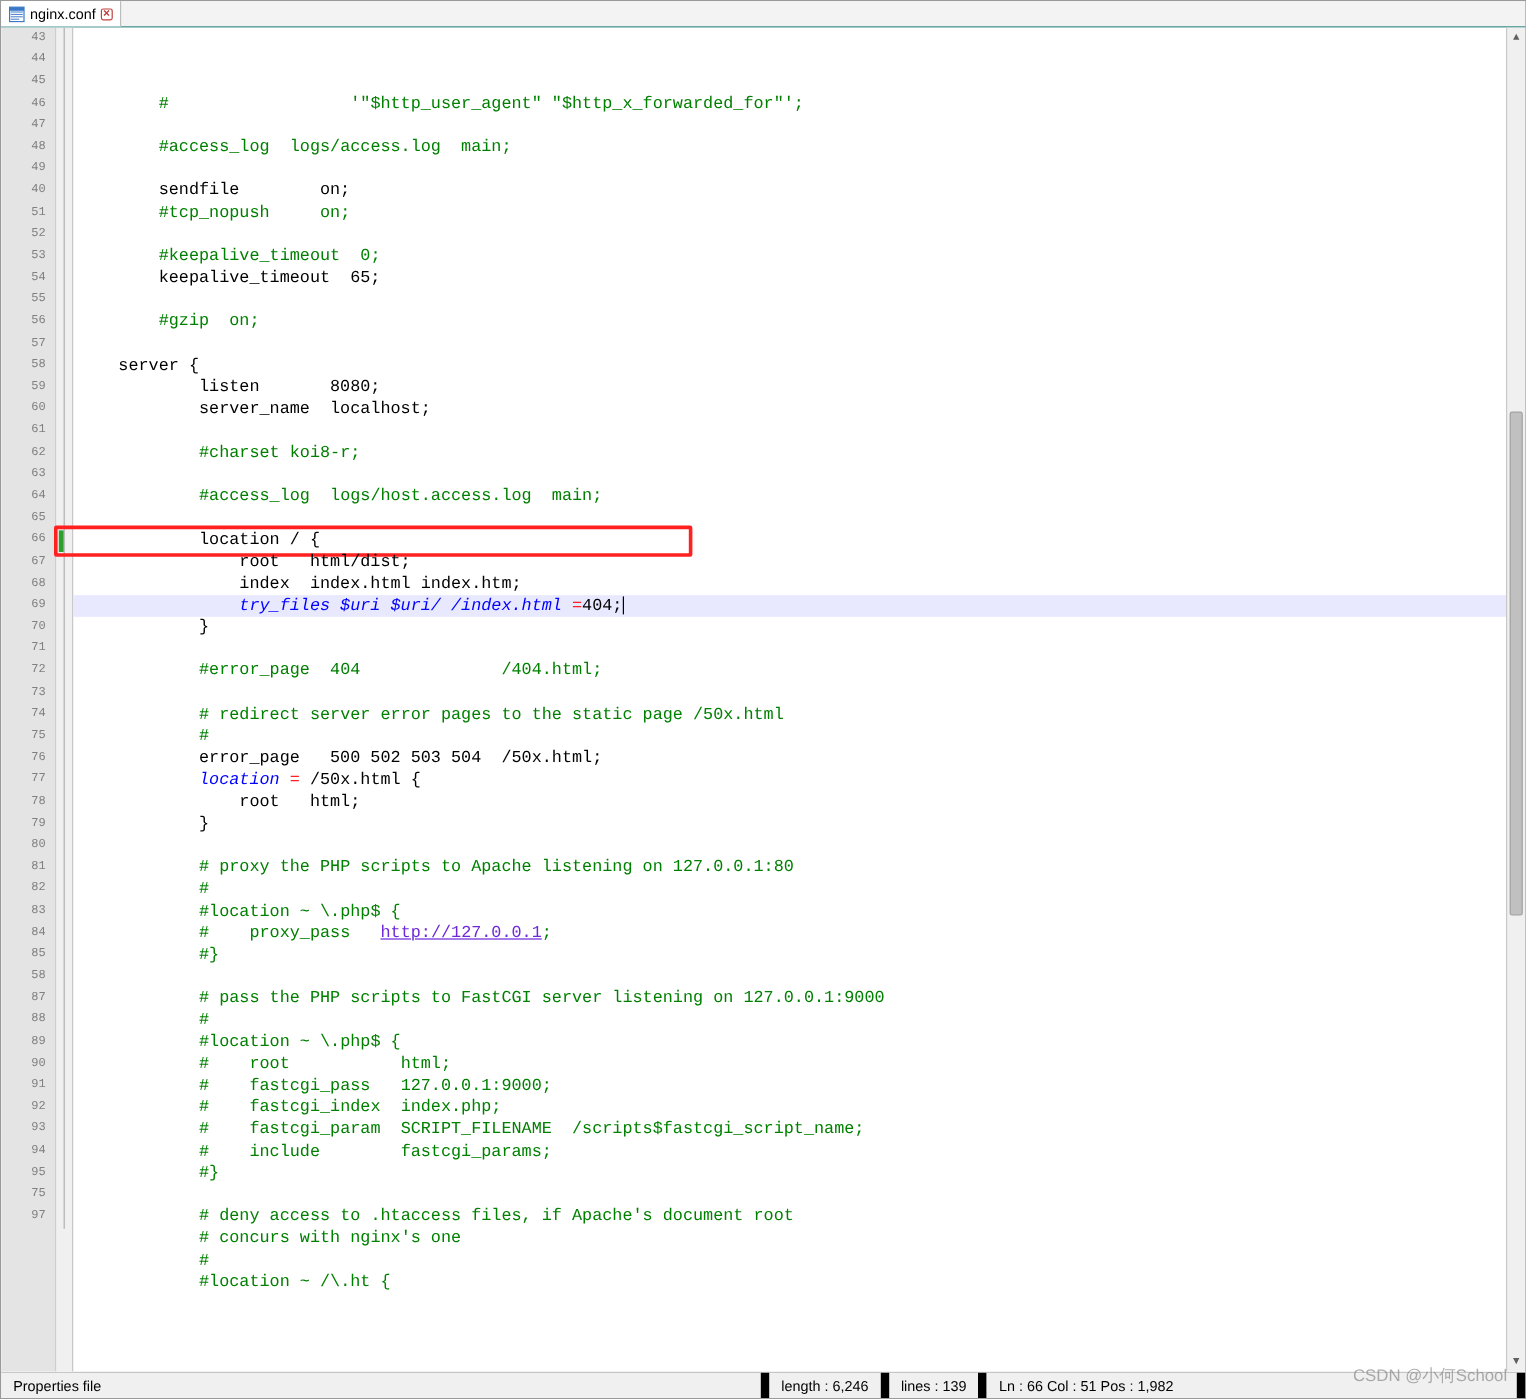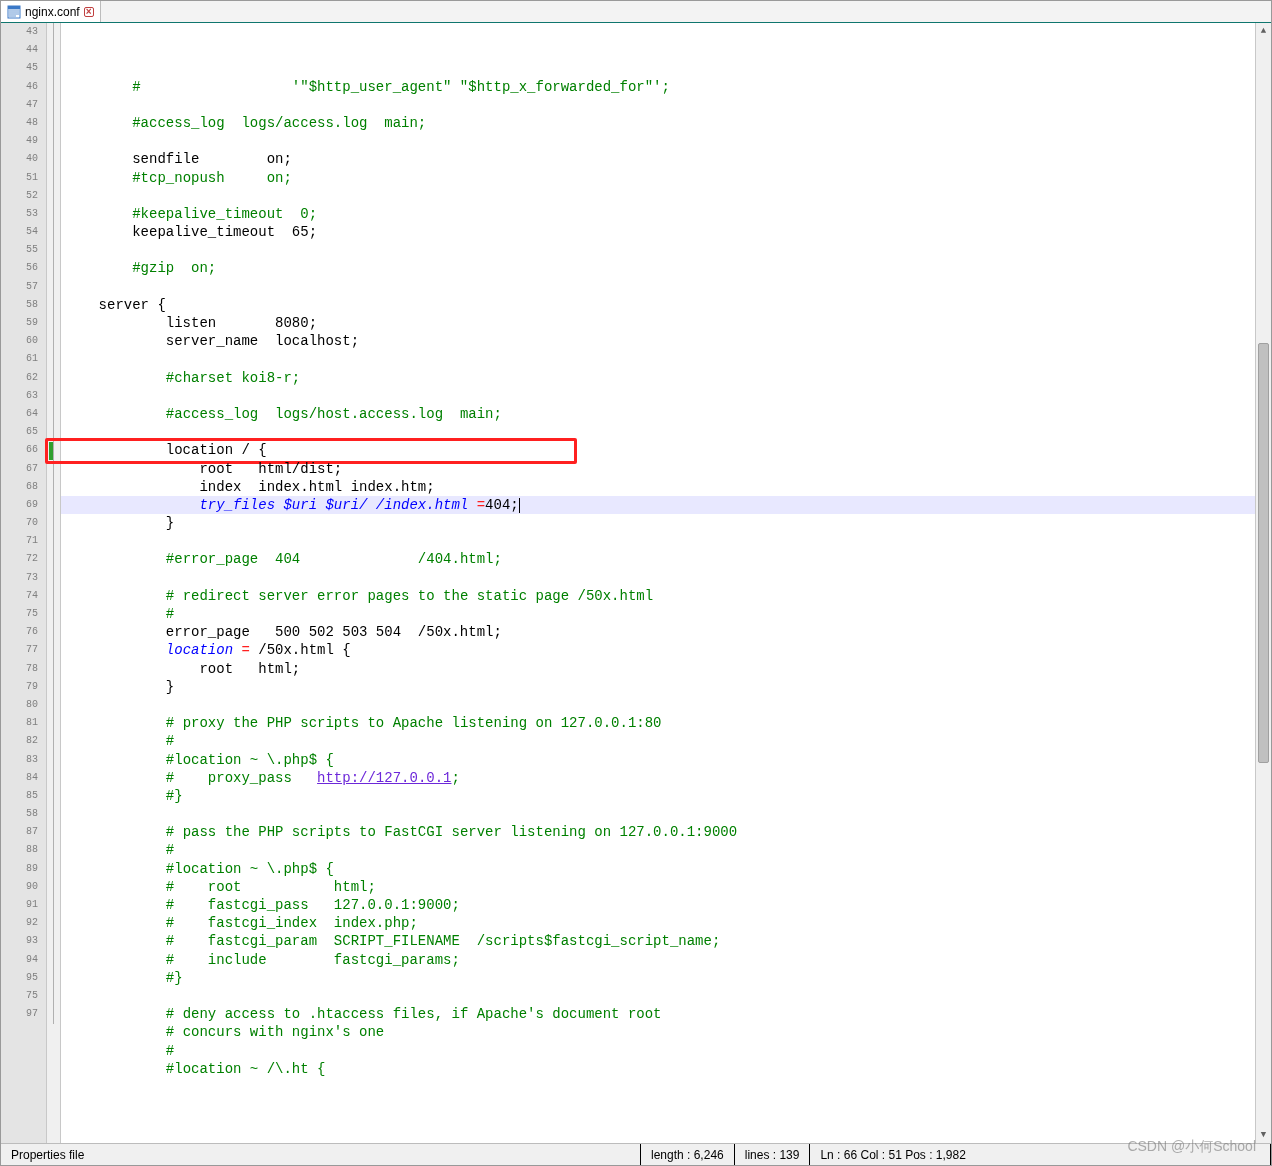--- a/index.html
+++ b/index.html
@@ -21,21 +21,21 @@
   .code .caret { display:inline-block; width:1px; height:15px; background:#000; vertical-align:middle; }
   .c-comment { color: #008000; }
   .c-keyword { color: #0000ff; font-style: italic; }
   .c-link { color: #6d28d9; text-decoration: underline; }
   .c-op { color: #ff2020; }
   .highlight-box { position: absolute; border: 3px solid #ff2020; border-radius: 2px; pointer-events: none; }
   .scrollbar-v { width: 16px; background: #f0f0f0; border-left: 1px solid #c8c8c8; position: relative; }
   .scrollbar-v .thumb { position: absolute; left: 2px; right: 2px; background: #c0c0c0; border: 1px solid #a0a0a0; border-radius: 2px; }
   .scrollbar-v .arrow { position: absolute; left: 0; right: 0; height: 16px; display: flex; align-items: center; justify-content: center; font-size: 9px; color: #606060; }
   .statusbar { height: 22px; background: #f0f0f0; border-top: 1px solid #bcbcbc; display: flex; align-items: center; font-family: sans-serif; font-size: 12px; color: #000; }
-  .statusbar .panel { padding: 0 10px; border-right: 1px solid #000000; height: 100%; display: flex; align-items: center; }
+  .statusbar .panel { padding: 0 10px; border-right: 7px solid #000000; height: 100%; display: flex; align-items: center; }
   .watermark { position: absolute; right: 16px; bottom: 10px; font-family: sans-serif; font-size: 14px; color: rgba(120,120,120,0.6); pointer-events:none; }
 </style>
 </head>
 <body>
 
 <div class="window">
 
   <div class="tabbar">
     <div class="tab">
       <span class="file-icon">

